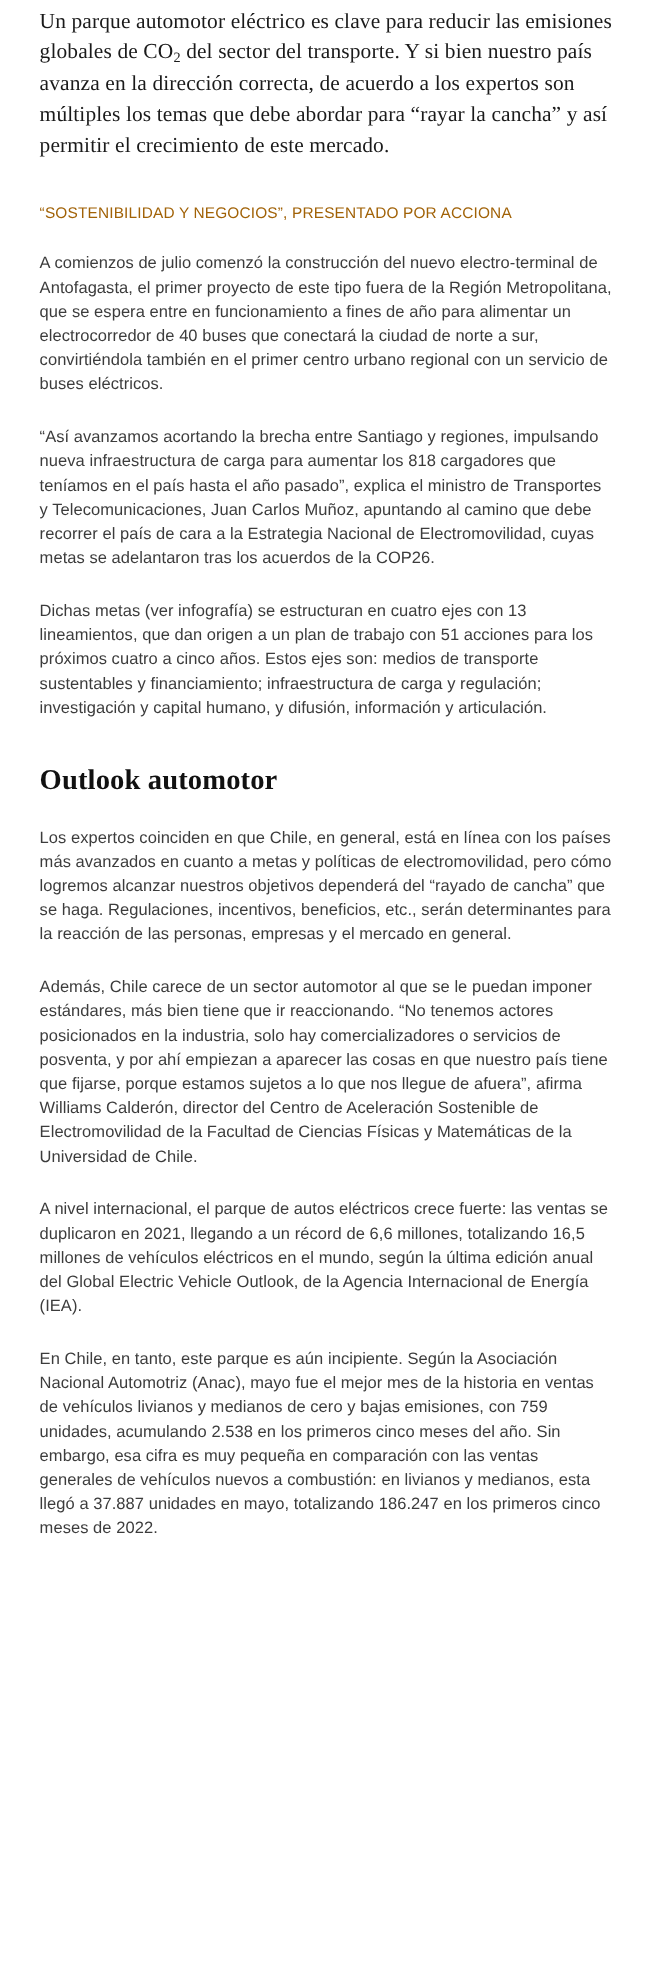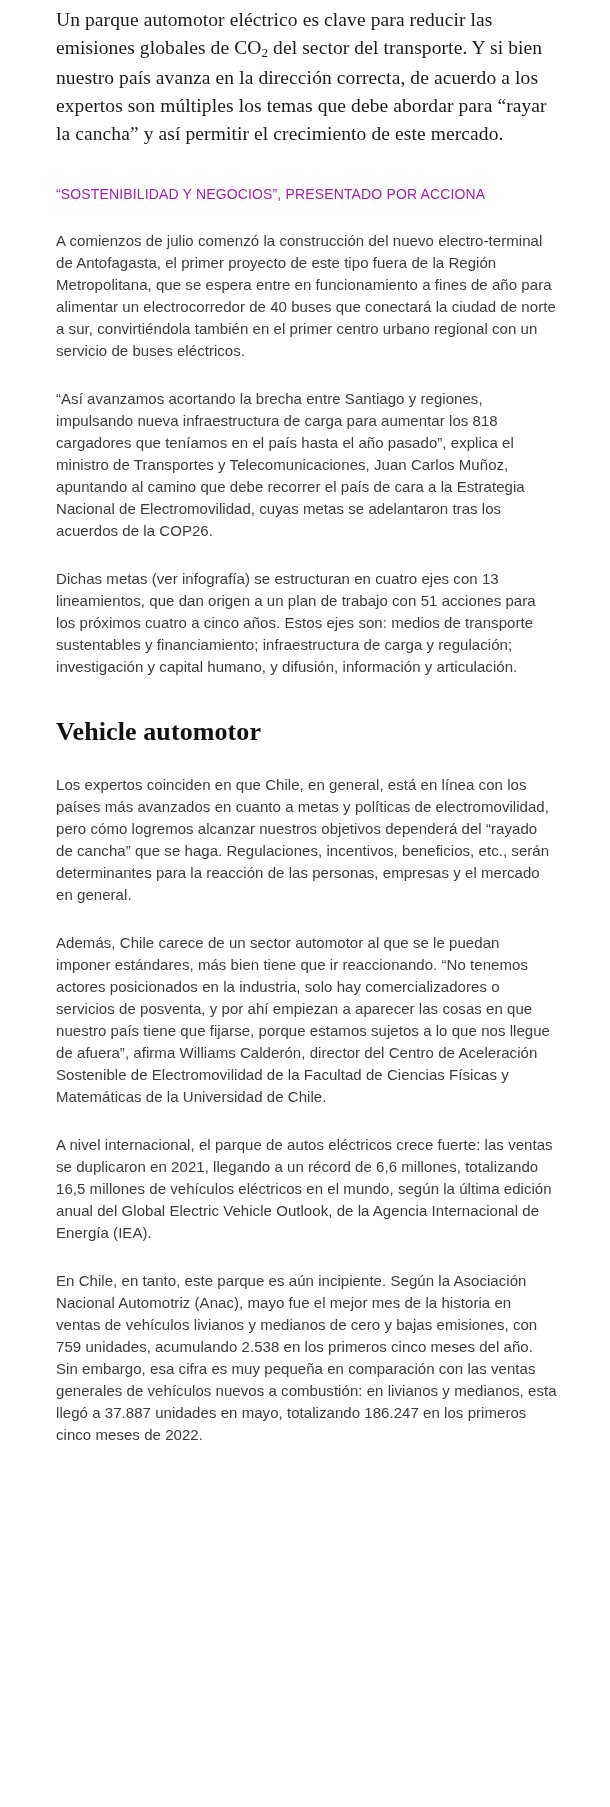--- a/index.html
+++ b/index.html
@@ -10,41 +10,41 @@
   body {
     width: 610px;
     min-height: 1807px;
     font-family: "Liberation Sans", sans-serif;
     color: #333333;
     -webkit-font-smoothing: antialiased;
   }
   .article {
     width: 610px;
     box-sizing: border-box;
-    padding: 0 52px 0 56px;
+    padding: 0 52px 0 36px;
   }
   .lead {
     font-family: "Liberation Serif", serif;
     font-size: 19.5px;
     line-height: 28px;
     color: #1a1a1a;
     margin: 0;
     padding-top: 6px;
     letter-spacing: 0.1px;
   }
   .lead sub {
     font-size: 13px;
     vertical-align: baseline;
     position: relative;
     top: 3px;
   }
   .kicker {
     font-size: 14px;
     line-height: 20px;
-    color: #a21caf;
+    color: #a16207;
     margin: 36px 0 0 0;
     letter-spacing: 0.15px;
   }
   p.body-par {
     font-size: 15px;
     line-height: 22px;
     color: #3c3c3c;
     margin: 26px 0 0 0;
     letter-spacing: 0.05px;
     text-align: left;
@@ -65,20 +65,20 @@
 <div class="article">
 
   <p class="lead"><span>Un parque automotor eléctrico es clave para reducir las emisiones globales de CO</span><sub>2</sub><span> del sector del transporte. Y si bien nuestro país avanza en la dirección correcta, de acuerdo a los expertos son múltiples los temas que debe abordar para “rayar la cancha” y así permitir el crecimiento de este mercado.</span></p>
 
   <p class="kicker">“SOSTENIBILIDAD Y NEGOCIOS”, PRESENTADO POR ACCIONA</p>
 
   <p class="body-par">A comienzos de julio comenzó la construcción del nuevo electro-terminal de Antofagasta, el primer proyecto de este tipo fuera de la Región Metropolitana, que se espera entre en funcionamiento a fines de año para alimentar un electrocorredor de 40 buses que conectará la ciudad de norte a sur, convirtiéndola también en el primer centro urbano regional con un servicio de buses eléctricos.</p>
   <p class="body-par">“Así avanzamos acortando la brecha entre Santiago y regiones, impulsando nueva infraestructura de carga para aumentar los 818 cargadores que teníamos en el país hasta el año pasado”, explica el ministro de Transportes y Telecomunicaciones, Juan Carlos Muñoz, apuntando al camino que debe recorrer el país de cara a la Estrategia Nacional de Electromovilidad, cuyas metas se adelantaron tras los acuerdos de la COP26.</p>
   <p class="body-par">Dichas metas (ver infografía) se estructuran en cuatro ejes con 13 lineamientos, que dan origen a un plan de trabajo con 51 acciones para los próximos cuatro a cinco años. Estos ejes son: medios de transporte sustentables y financiamiento; infraestructura de carga y regulación; investigación y capital humano, y difusión, información y articulación.</p>
 
-  <h2 class="section-title">Vehicle automotor</h2>
+  <h2 class="section-title">Outlook automotor</h2>
 
   <p class="body-par">Los expertos coinciden en que Chile, en general, está en línea con los países más avanzados en cuanto a metas y políticas de electromovilidad, pero cómo logremos alcanzar nuestros objetivos dependerá del “rayado de cancha” que se haga. Regulaciones, incentivos, beneficios, etc., serán determinantes para la reacción de las personas, empresas y el mercado en general.</p>
   <p class="body-par">Además, Chile carece de un sector automotor al que se le puedan imponer estándares, más bien tiene que ir reaccionando. “No tenemos actores posicionados en la industria, solo hay comercializadores o servicios de posventa, y por ahí empiezan a aparecer las cosas en que nuestro país tiene que fijarse, porque estamos sujetos a lo que nos llegue de afuera”, afirma Williams Calderón, director del Centro de Aceleración Sostenible de Electromovilidad de la Facultad de Ciencias Físicas y Matemáticas de la Universidad de Chile.</p>
   <p class="body-par">A nivel internacional, el parque de autos eléctricos crece fuerte: las ventas se duplicaron en 2021, llegando a un récord de 6,6 millones, totalizando 16,5 millones de vehículos eléctricos en el mundo, según la última edición anual del Global Electric Vehicle Outlook, de la Agencia Internacional de Energía (IEA).</p>
   <p class="body-par">En Chile, en tanto, este parque es aún incipiente. Según la Asociación Nacional Automotriz (Anac), mayo fue el mejor mes de la historia en ventas de vehículos livianos y medianos de cero y bajas emisiones, con 759 unidades, acumulando 2.538 en los primeros cinco meses del año. Sin embargo, esa cifra es muy pequeña en comparación con las ventas generales de vehículos nuevos a combustión: en livianos y medianos, esta llegó a 37.887 unidades en mayo, totalizando 186.247 en los primeros cinco meses de 2022.</p>
 
 </div>
 
 </body></html>

